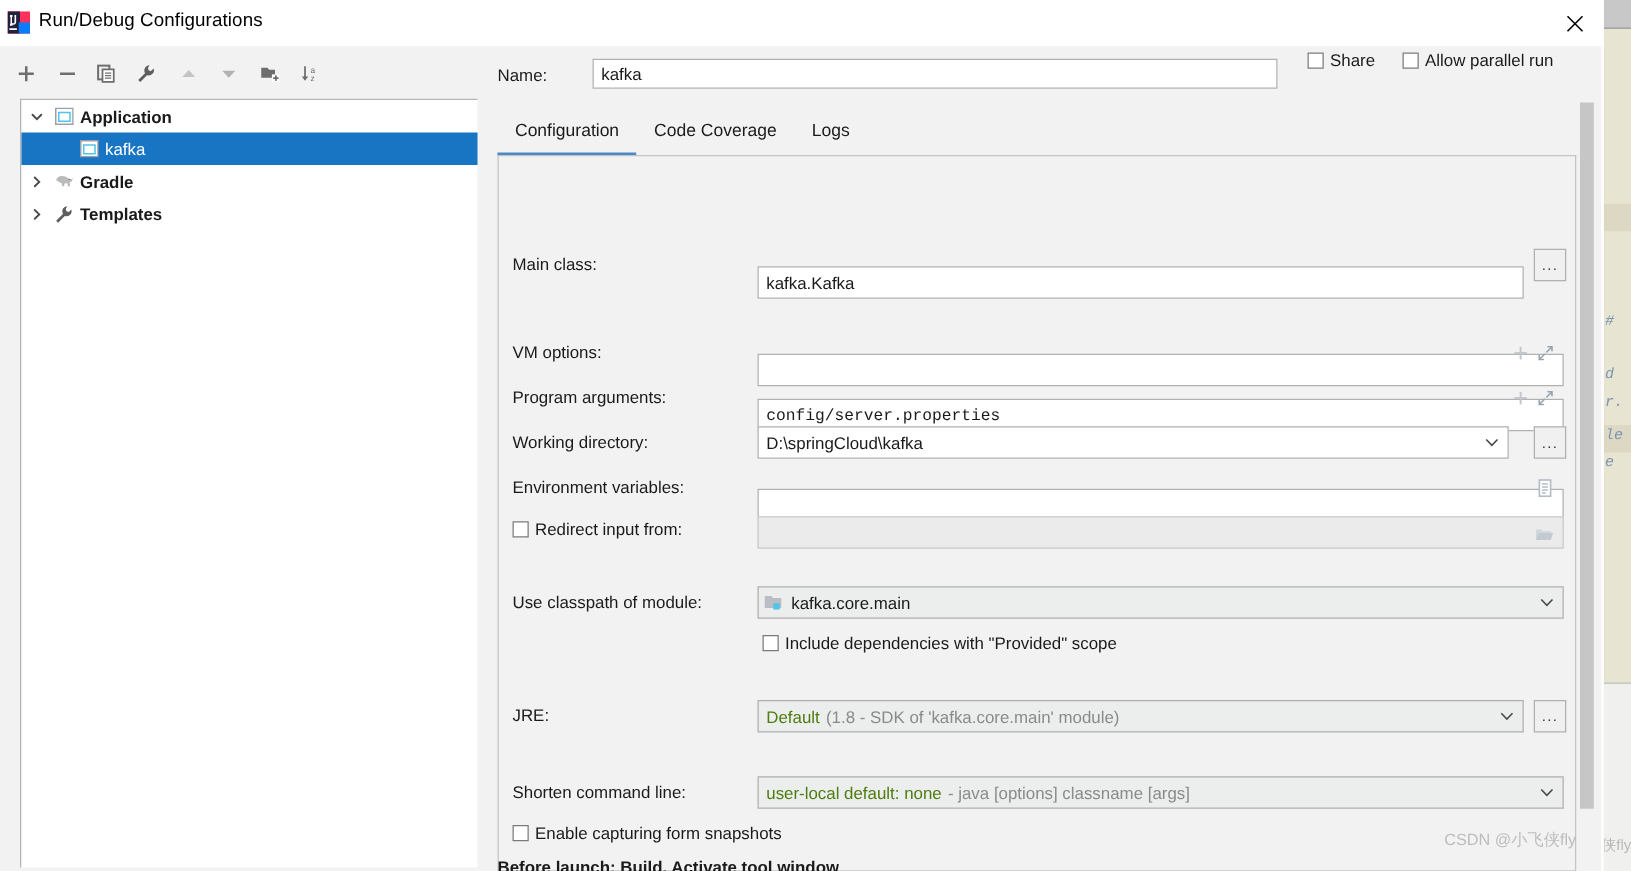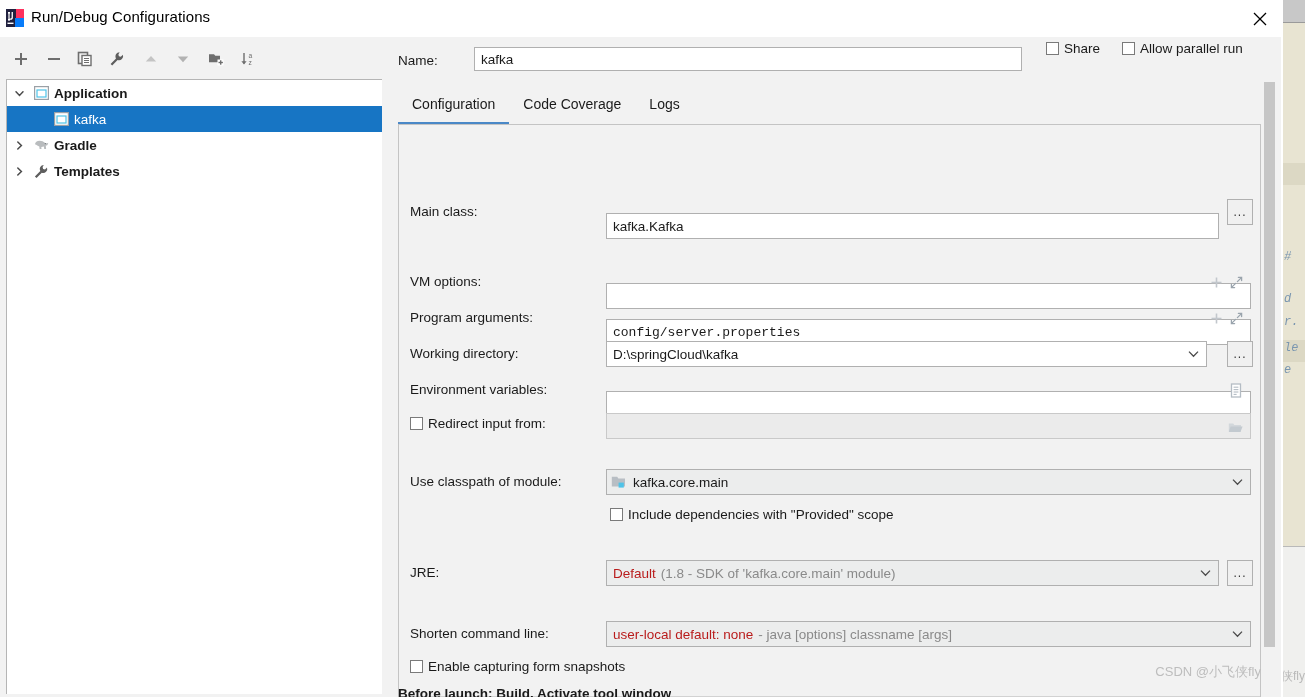--- a/index.html
+++ b/index.html
@@ -109,21 +109,21 @@
   .tb-btn {
     position: absolute;
     top: 9px;
     width: 26px; height: 26px;
     display: flex;
     align-items: center;
     justify-content: center;
   }
   #tree-panel {
     position: absolute;
-    left: 6px; top: 79px;
+    left: 16px; top: 79px;
     width: 377px; height: 614px;
     background: #ffffff;
     border: 1px solid #b5b5b5;
     border-bottom: none;
     overflow: hidden;
   }
   .tree-row {
     position: relative;
     height: 26px;
     display: flex;
@@ -326,21 +326,21 @@
     box-sizing: border-box;
     position: relative;
   }
   .inline-check {
     display: flex;
     align-items: center;
     font-size: 13.5px;
     white-space: nowrap;
   }
   .muted { color: #8a8a8a; }
-  .strong { color: #b91c1c; }
+  .strong { color: #4d7c0f; }
 
   
   #wm {
     position: absolute;
     right: 22px;
     top: 663px;
     font-size: 13px;
     color: #bdbdbd;
     white-space: nowrap;
     text-align: right;

